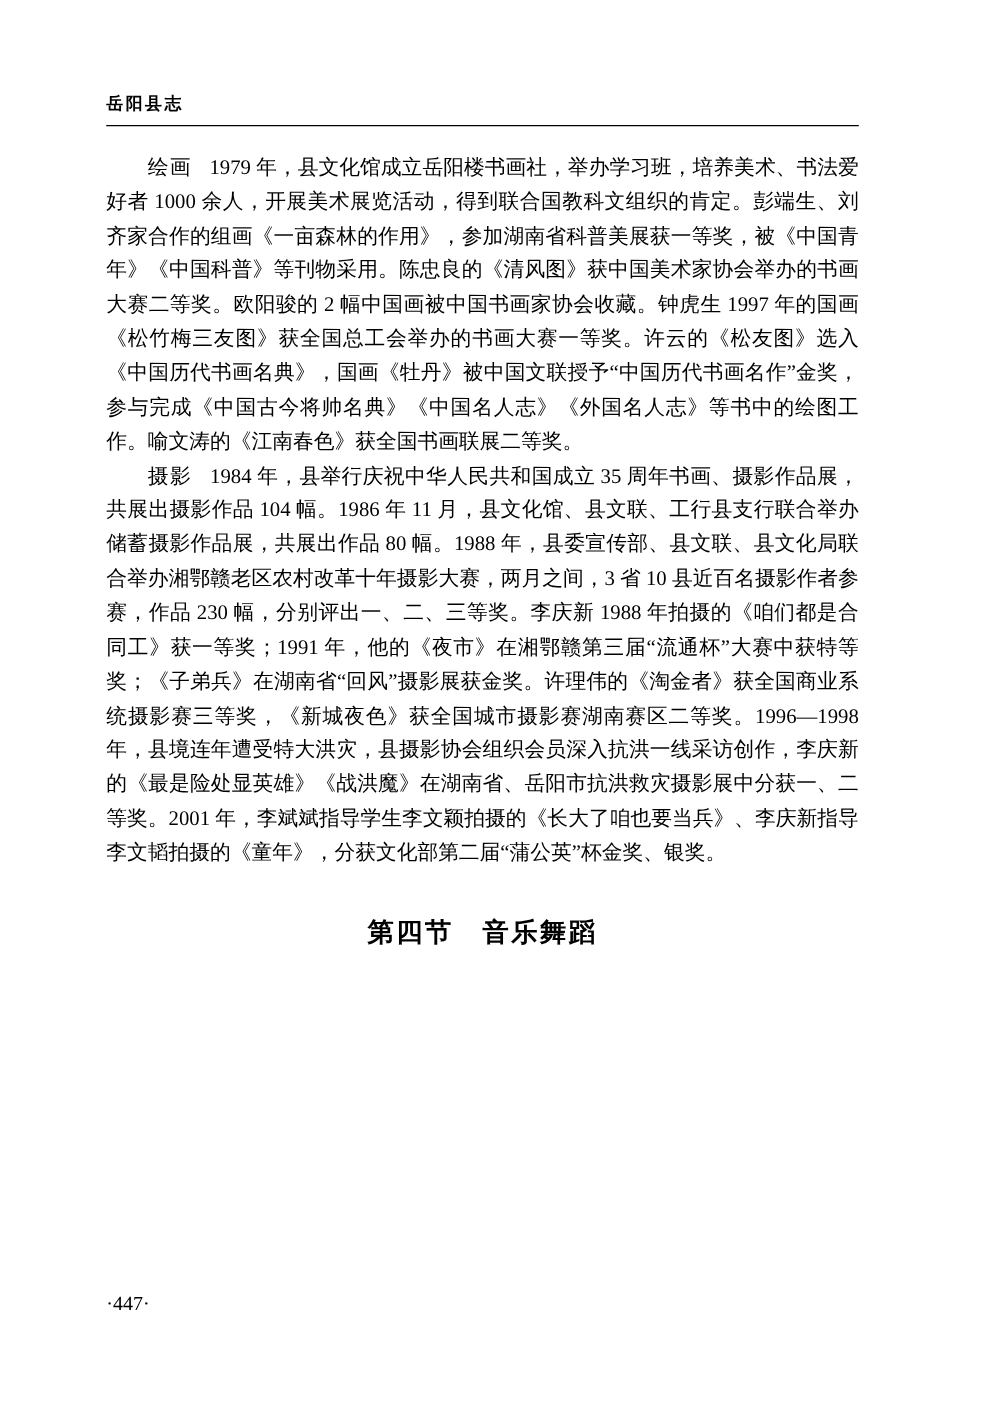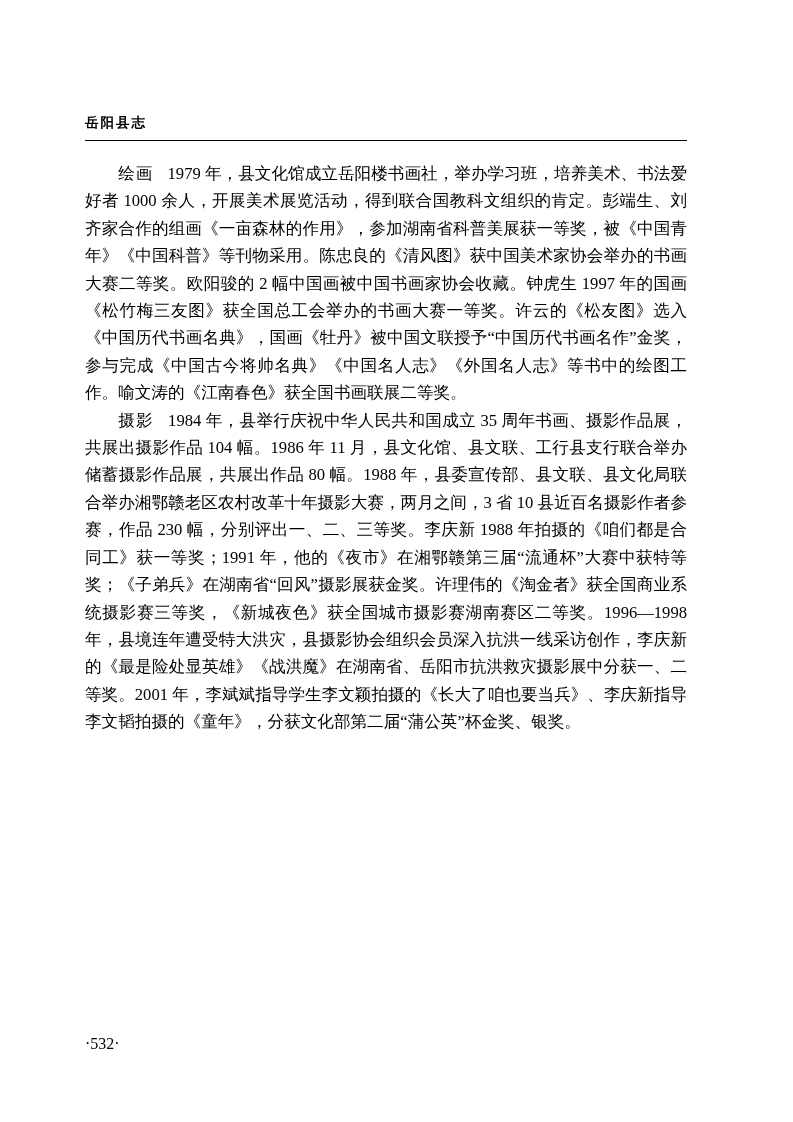--- a/index.html
+++ b/index.html
@@ -10,21 +10,21 @@
     position: relative;
     font-family: "Liberation Serif", serif;
     color: #000000;
     overflow: hidden;
   }
   .page {
     position: absolute;
     top: 0; left: 0;
     width: 771px;
     height: 1122px;
-    padding: 114px 84px 0 85px;
+    padding: 74px 84px 0 85px;
   }
   .running-header {
     font-size: 13.5px;
     font-weight: bold;
     letter-spacing: 2px;
     padding-bottom: 8px;
     border-bottom: 1.3px solid #000000;
   }
   .body-text {
     margin-top: 19px;
@@ -64,21 +64,22 @@
     <span>岳阳县志</span>
   </header>
 
   <main class="body-text">
 
 
     <p class="para"><span class="lead">绘画</span><span>1979 年，县文化馆成立岳阳楼书画社，举办学习班，培养美术、书法爱好者 1000 余人，开展美术展览活动，得到联合国教科文组织的肯定。彭端生、刘齐家合作的组画《一亩森林的作用》，参加湖南省科普美展获一等奖，被《中国青年》《中国科普》等刊物采用。陈忠良的《清风图》获中国美术家协会举办的书画大赛二等奖。欧阳骏的 2 幅中国画被中国书画家协会收藏。钟虎生 1997 年的国画《松竹梅三友图》获全国总工会举办的书画大赛一等奖。许云的《松友图》选入《中国历代书画名典》，国画《牡丹》被中国文联授予“中国历代书画名作”金奖，参与完成《中国古今将帅名典》《中国名人志》《外国名人志》等书中的绘图工作。喻文涛的《江南春色》获全国书画联展二等奖。</span></p>
 
     <p class="para"><span class="lead">摄影</span><span>1984 年，县举行庆祝中华人民共和国成立 35 周年书画、摄影作品展，共展出摄影作品 104 幅。1986 年 11 月，县文化馆、县文联、工行县支行联合举办储蓄摄影作品展，共展出作品 80 幅。1988 年，县委宣传部、县文联、县文化局联合举办湘鄂赣老区农村改革十年摄影大赛，两月之间，3 省 10 县近百名摄影作者参赛，作品 230 幅，分别评出一、二、三等奖。李庆新 1988 年拍摄的《咱们都是合同工》获一等奖；1991 年，他的《夜市》在湘鄂赣第三届“流通杯”大赛中获特等奖；《子弟兵》在湖南省“回风”摄影展获金奖。许理伟的《淘金者》获全国商业系统摄影赛三等奖，《新城夜色》获全国城市摄影赛湖南赛区二等奖。1996—1998 年，县境连年遭受特大洪灾，县摄影协会组织会员深入抗洪一线采访创作，李庆新的《最是险处显英雄》《战洪魔》在湖南省、岳阳市抗洪救灾摄影展中分获一、二等奖。2001 年，李斌斌指导学生李文颖拍摄的《长大了咱也要当兵》、李庆新指导李文韬拍摄的《童年》，分获文化部第二届“蒲公英”杯金奖、银奖。</span></p>
 
+    <h2 class="section-heading">第四节　音乐舞蹈</h2>
 
 
   </main>
 
   <footer>
-    <span class="page-number">·532·</span>
+    <span class="page-number">·447·</span>
   </footer>
 
 </div>
 
 </body></html>

